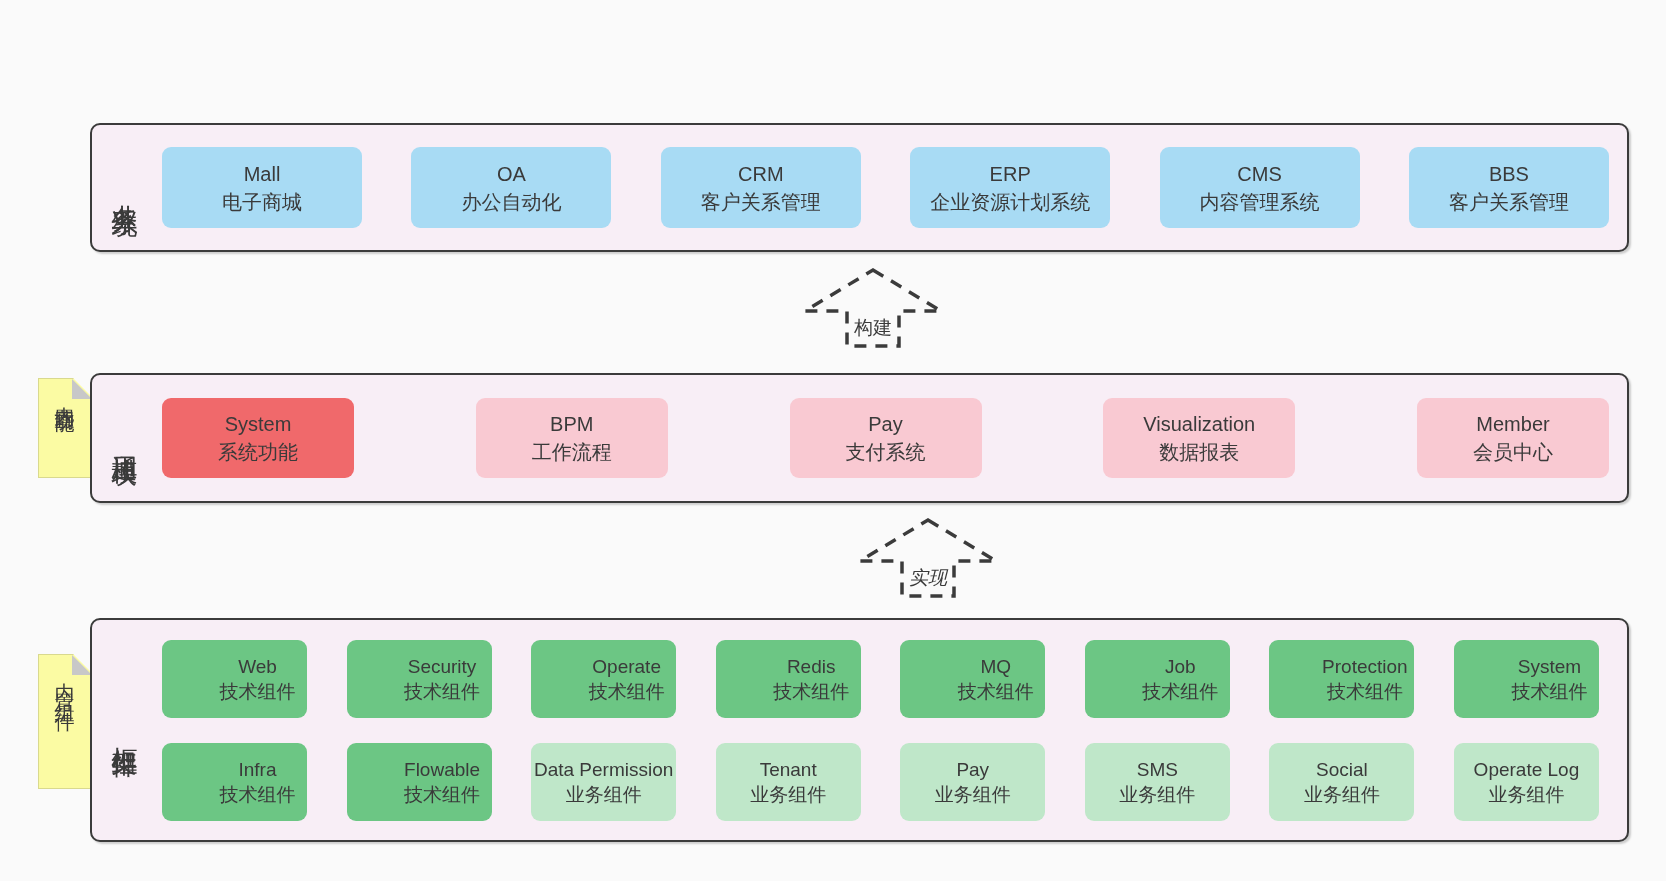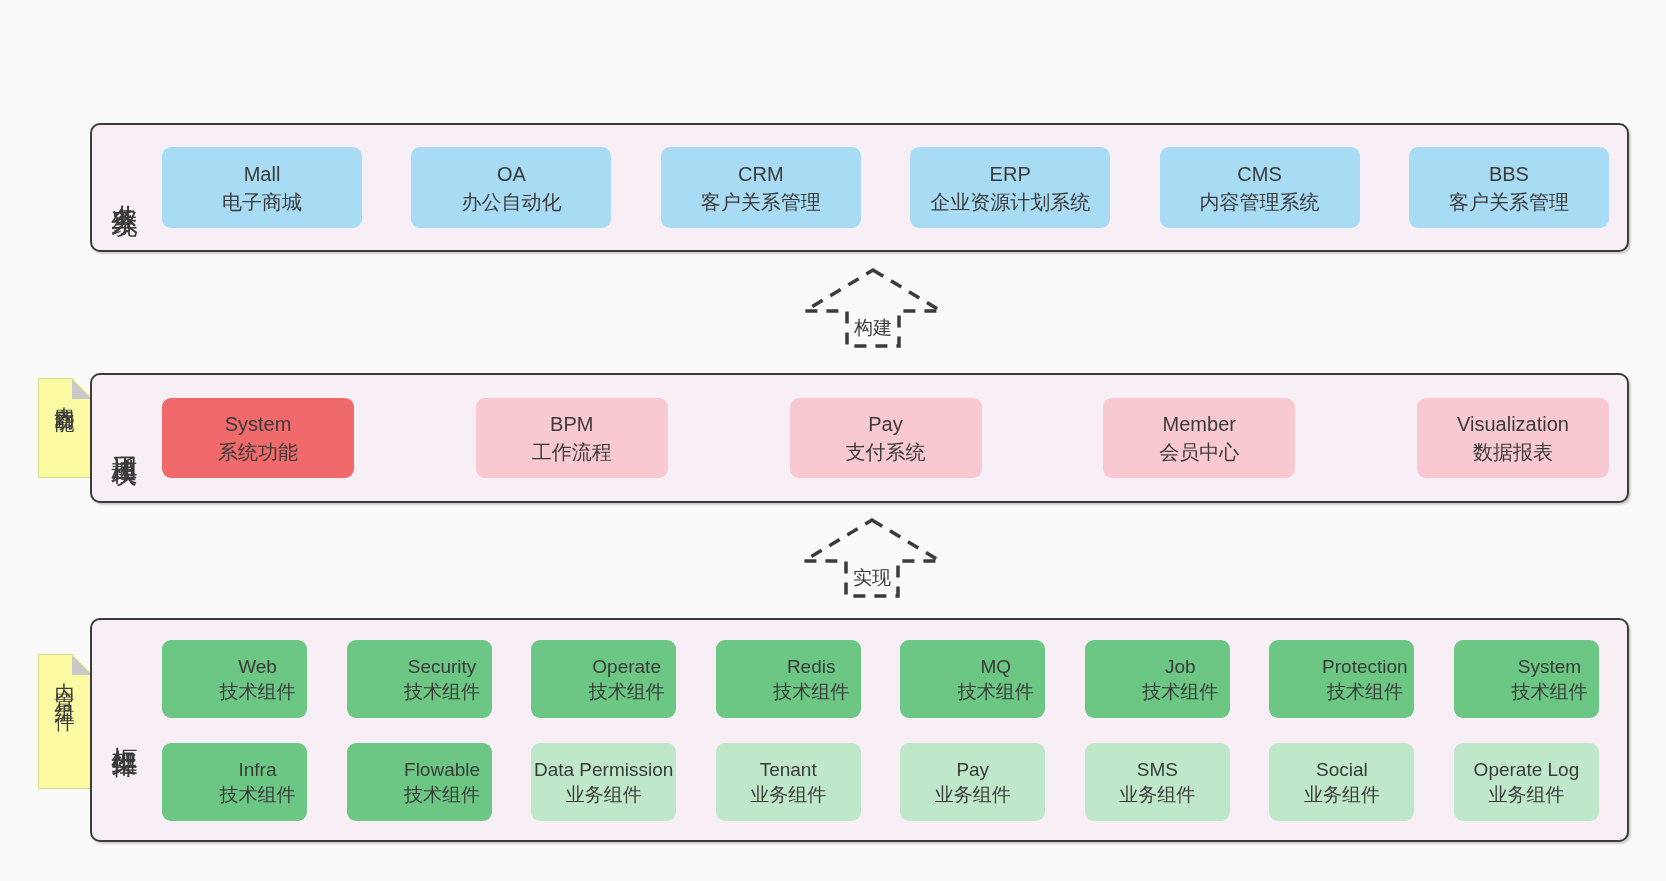--- a/index.html
+++ b/index.html
@@ -58,21 +58,21 @@
   .sticky-mid { top:378px; height:100px; }
   .sticky-bot { top:654px; height:135px; }
   .sticky-text {
     writing-mode:vertical-rl; text-orientation:upright;
     font-size:20px; padding-top:12px; white-space:nowrap;
   }
   .sticky-bot .sticky-text { letter-spacing:10px; }
   .sticky-mid .sticky-text { letter-spacing:2px; }
   .arrow { position:absolute; width:160px; height:84px; }
   .arrow-1 { left:793px; top:266px; }
-  .arrow-2 { left:792px; top:516px; }
+  .arrow-2 { left:848px; top:516px;font-style:italic; }
   .arrow svg { display:block; width:100%; height:100%; }
   .arrow path {
     fill:var(--canvas-bg,#fafafa);
     stroke:var(--band-border,#3b3b3b);
     stroke-width:3.5; stroke-dasharray:12 9;
   }
   .arrow rect { fill:var(--canvas-bg,#fafafa); }
   .arrow text {
     fill:var(--text,#3a3a3a); font-size:19px;
     font-family:"Liberation Sans","DejaVu Sans",sans-serif;
@@ -138,26 +138,26 @@
       </div>
       <div class="box pink">
         <div>BPM</div>
         <div>工作流程</div>
       </div>
       <div class="box pink">
         <div>Pay</div>
         <div>支付系统</div>
       </div>
       <div class="box pink">
+        <div>Visualization</div>
+        <div>数据报表</div>
+      </div>
+      <div class="box pink">
         <div>Member</div>
         <div>会员中心</div>
-      </div>
-      <div class="box pink">
-        <div>Visualization</div>
-        <div>数据报表</div>
       </div>
     </div>
   </div>
 
   <div class="arrow arrow-2">
     <svg viewBox="0 0 160 84">
       <path d="M80 4 L148 45 L106 45 L106 80 L54 80 L54 45 L12 45 Z"></path>
       <rect x="57" y="50" width="46" height="24"></rect>
       <text x="80" y="68">实现</text>
     </svg>

